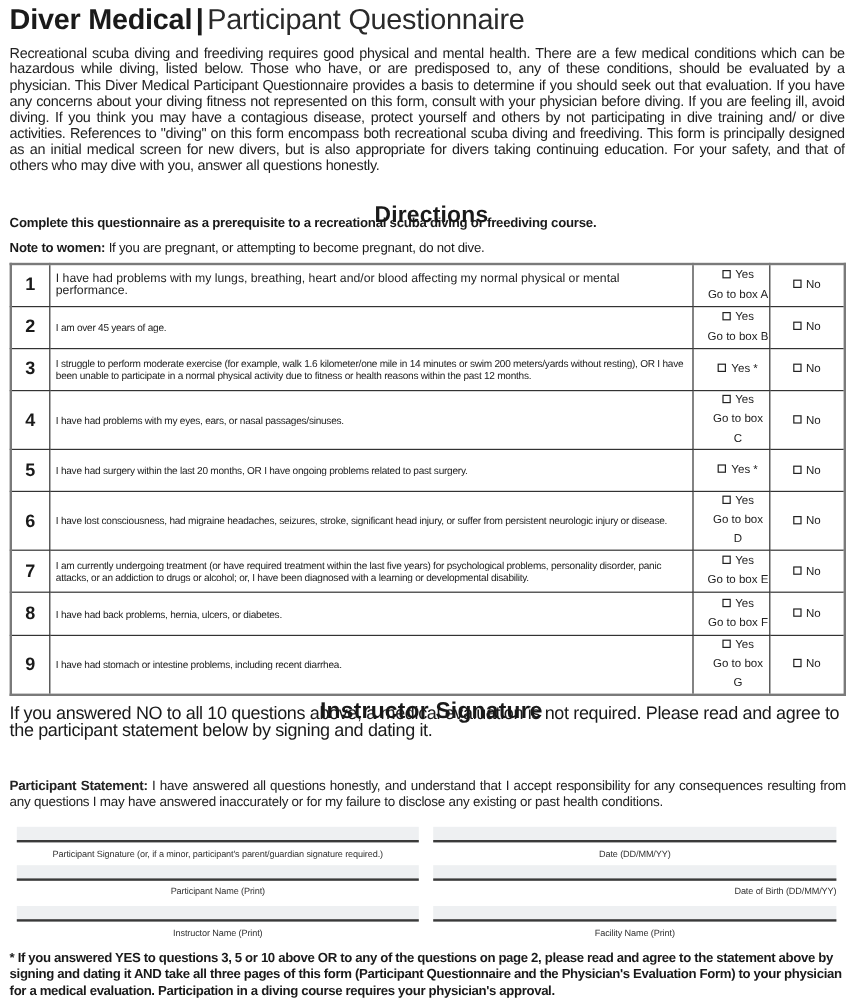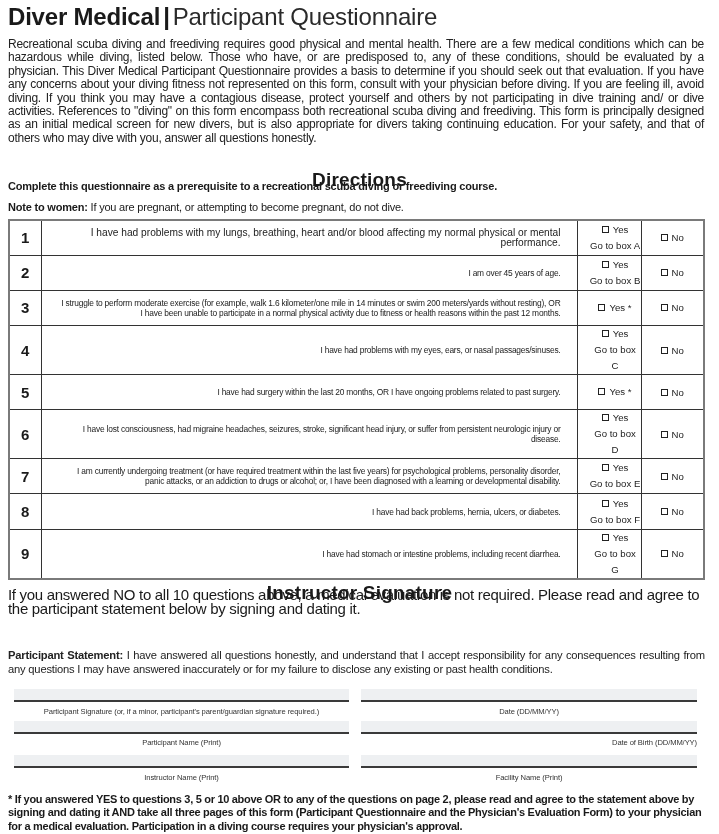--- a/index.html
+++ b/index.html
@@ -18,21 +18,21 @@
   .sig-head { top: 582px; }
 
   .lead { position: absolute; left: 8px; font-size: 11px; line-height: 13px; letter-spacing: -0.2px; width: 700px; }
   .lead-bold { top: 180px; font-weight: bold; }
   .note { top: 201px; }
   .note b { font-weight: bold; }
 
   table.q { position: absolute; left: 8px; top: 219px; width: 697px; border-collapse: collapse; border: 2px solid #7a7a7a; }
   table.q td { border: 1.5px solid #333; height: 35.2px; vertical-align: middle; }
   table.q td.num { width: 32px; text-align: center; font-weight: bold; font-size: 15px; }
-  table.q td.txt { padding: 0 16px; font-size: 8.4px; line-height: 10px; letter-spacing: -0.2px; color: #222; text-align: right; }
+  table.q td.txt { padding: 0 5px; font-size: 8.4px; line-height: 10px; letter-spacing: -0.2px; color: #222; }
   table.q td.txt.big { font-size: 10.2px; letter-spacing: 0; }
   table.q td.yes { width: 64px; text-align: center; font-size: 9.6px; line-height: 16px; color: #222; padding-left: 12px; }
   table.q td.no { width: 63px; text-align: center; font-size: 9.6px; color: #222; }
   .box { display: inline-block; width: 7px; height: 7px; border: 1px solid #222; margin-right: 4px; vertical-align: 0px; }
 
   .sig-lead { position: absolute; left: 8px; top: 588px; width: 697px; font-size: 15px; line-height: 13.5px; font-weight: normal; letter-spacing: -0.3px; }
   .statement { position: absolute; left: 8px; top: 649px; width: 697px; font-size: 11.2px; line-height: 13.5px; letter-spacing: -0.2px; text-align: justify; color: #222; }
   .statement b { font-weight: bold; }
 
   .sig-field { position: absolute; height: 13px; background: #eef0f2; border-bottom: 2px solid #3a3a3a; }

